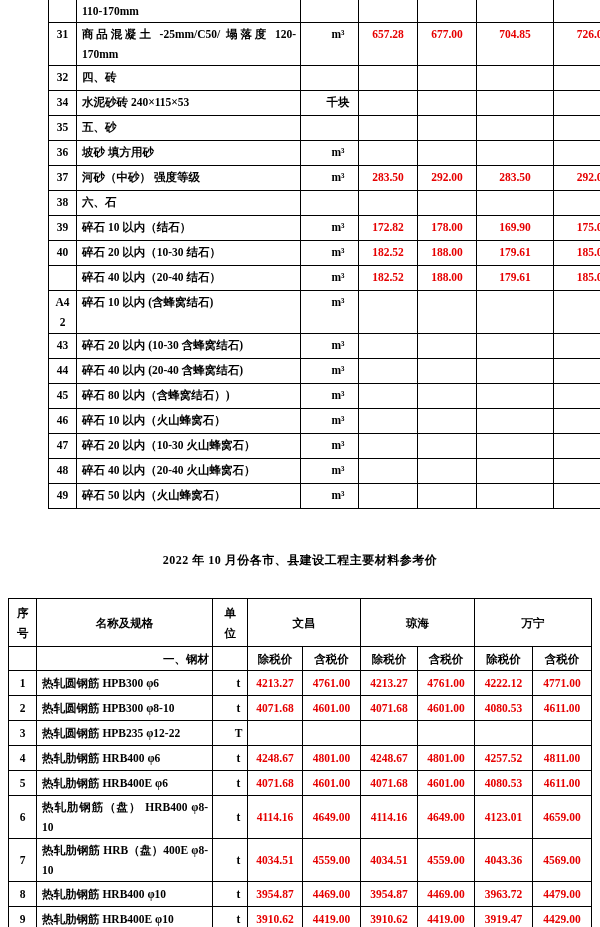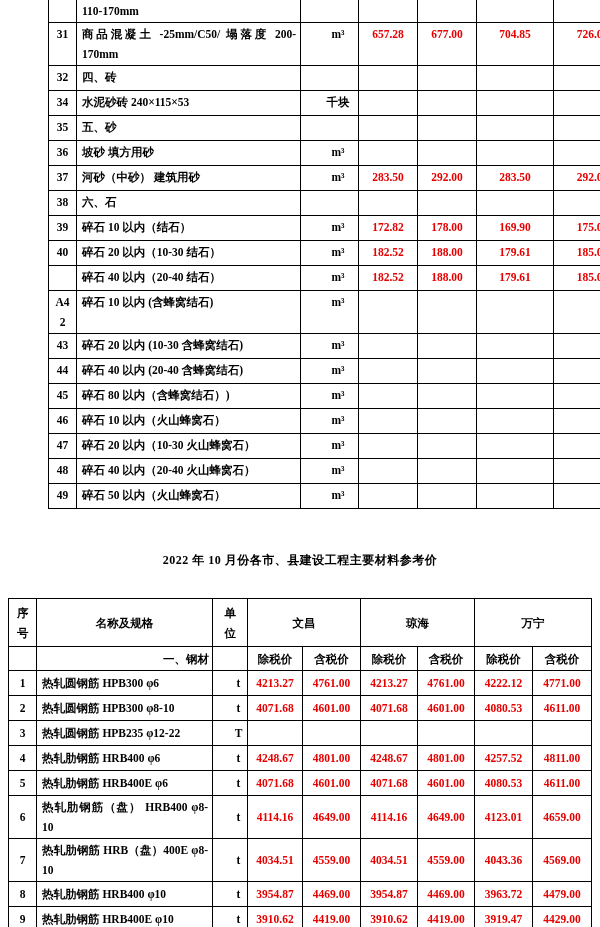--- a/index.html
+++ b/index.html
@@ -46,21 +46,21 @@
           <td class="c-no"></td>
           <td class="c-name">110-170mm</td>
           <td class="c-unit"></td>
           <td class="c-price"></td>
           <td class="c-price"></td>
           <td class="c-price"></td>
           <td class="c-price"></td>
         </tr>
         <tr>
           <td class="c-no">31</td>
-          <td class="c-name">商品混凝土 -25mm/C50/ 塌落度 200-170mm</td>
+          <td class="c-name">商品混凝土 -25mm/C50/ 塌落度 120-170mm</td>
           <td class="c-unit">m³</td>
           <td class="c-price">657.28</td>
           <td class="c-price">677.00</td>
           <td class="c-price">704.85</td>
           <td class="c-price">726.00</td>
         </tr>
         <tr>
           <td class="c-no">32</td>
           <td class="c-name">四、砖</td>
           <td class="c-unit"></td>
@@ -91,21 +91,21 @@
           <td class="c-no">36</td>
           <td class="c-name">坡砂 填方用砂</td>
           <td class="c-unit">m³</td>
           <td class="c-price"></td>
           <td class="c-price"></td>
           <td class="c-price"></td>
           <td class="c-price"></td>
         </tr>
         <tr>
           <td class="c-no">37</td>
-          <td class="c-name">河砂（中砂） 建筑用砂</td>
+          <td class="c-name">河砂（中砂） 强度等级</td>
           <td class="c-unit">m³</td>
           <td class="c-price">283.50</td>
           <td class="c-price">292.00</td>
           <td class="c-price">283.50</td>
           <td class="c-price">292.00</td>
         </tr>
         <tr>
           <td class="c-no">38</td>
           <td class="c-name">六、石</td>
           <td class="c-unit"></td>

